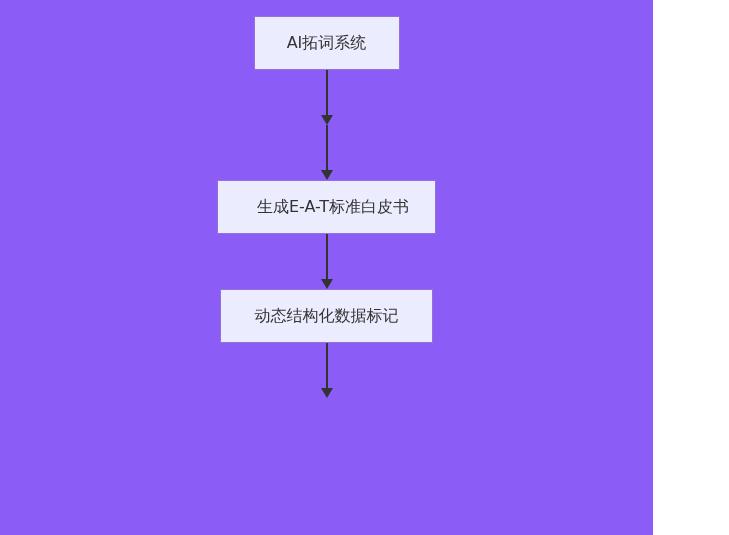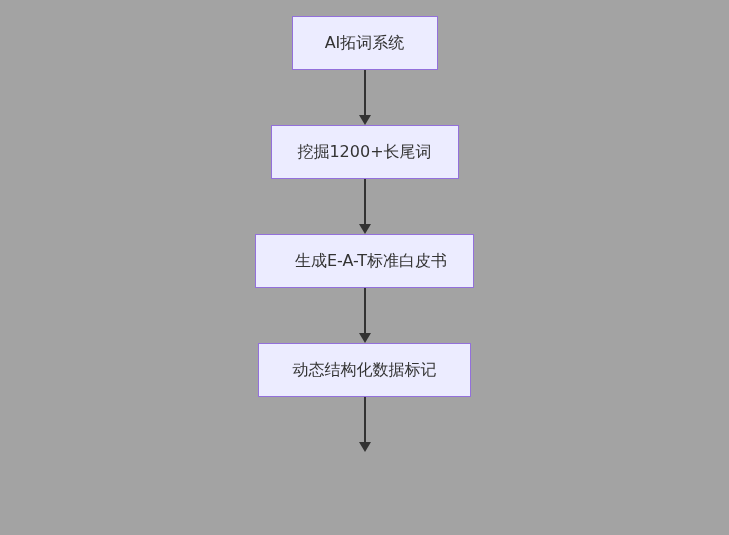--- a/index.html
+++ b/index.html
@@ -7,23 +7,23 @@
   html, body {
     width: 729px;
     height: 535px;
     background: #ffffff;
     font-family: "DejaVu Sans", "Liberation Sans", sans-serif;
     overflow: hidden;
   }
 
   .canvas {
     position: relative;
-    width: 729px;
+    width: 653px;
     height: 535px;
-    background: #a3a3a3;
+    background: #8b5cf6;
   }
 
   .flowchart {
     position: absolute;
     top: 16px;
     left: 0;
     width: 100%;
     display: flex;
     flex-direction: column;
     align-items: center;
@@ -83,21 +83,20 @@
 <div class="canvas">
   <div class="flowchart">
 
     <div class="node n1">AI拓词系统</div>
 
     <div class="edge">
       <div class="line"></div>
       <div class="head"></div>
     </div>
 
-    <div class="node n2">挖掘1200+长尾词</div>
 
     <div class="edge">
       <div class="line"></div>
       <div class="head"></div>
     </div>
 
     <div class="node n3">生成E-A-T标准白皮书</div>
 
     <div class="edge">
       <div class="line"></div>

